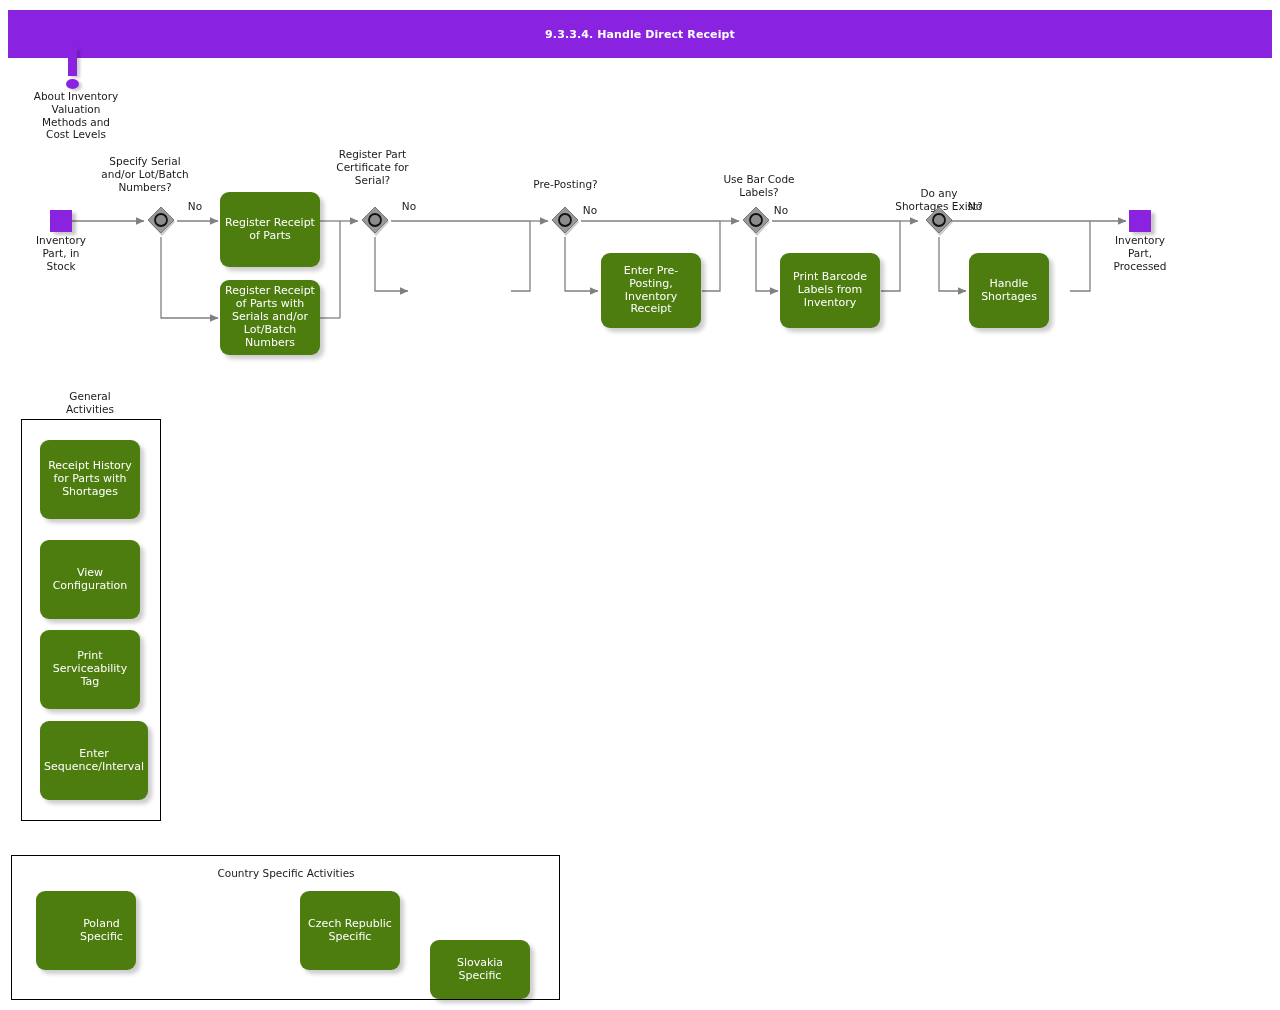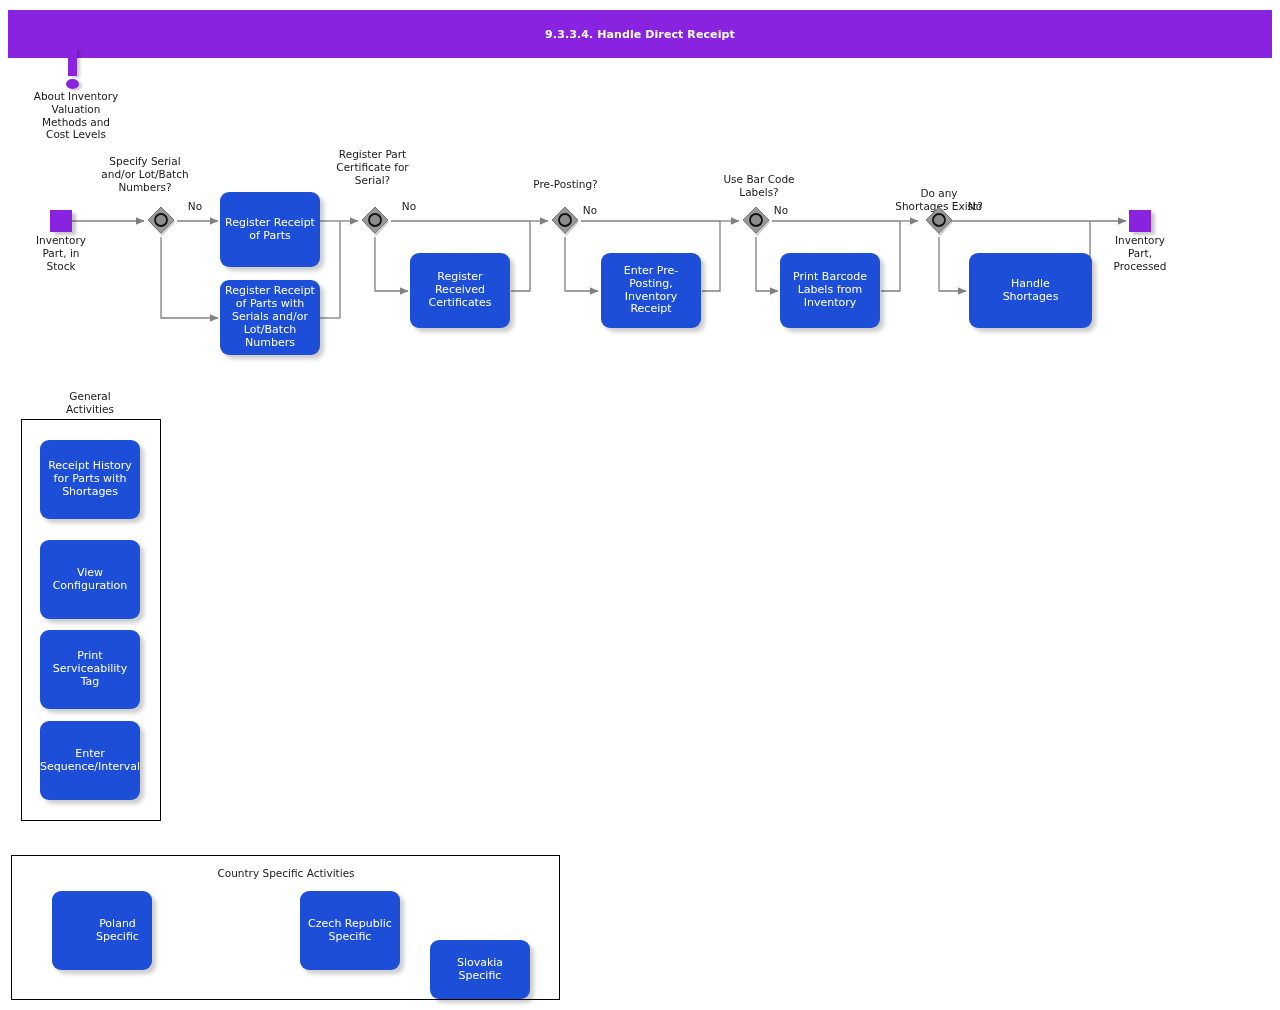--- a/index.html
+++ b/index.html
@@ -38,21 +38,21 @@
     width: 1280px; height: 1010px;
     pointer-events: none;
   }
 
   
   .node {
     position: absolute;
   }
 
   .task {
-    background: #1d4ed8;
+    background: #4d7c0f;
     border-radius: 9px;
     color: #ffffff;
     font-size: 11px;
     line-height: 1.18;
     text-align: center;
     display: flex;
     align-items: center;
     justify-content: center;
     padding: 2px 1px;
     box-shadow: 4px 4px 4px rgba(0,0,0,.20);
@@ -224,25 +224,20 @@
   <div class="caption" style="left:315px; top:148px; width:115px;">Register Part
 Certificate for
 Serial?</div>
   <svg class="gateway" style="left:360px; top:206px;" viewBox="0 0 30 30">
     <polygon points="16,2 29,16 16,30 3,16" fill="#8c8c8c" opacity=".45"></polygon>
     <polygon points="15,1 28,14 15,27 2,14" fill="#999999" stroke="#777777" stroke-width="1"></polygon>
     <circle cx="15" cy="14" r="6" fill="#8c8c8c" stroke="#111111" stroke-width="1.8"></circle>
   </svg>
   <div class="edge-label" style="left:394px; top:200px; width:30px;">No</div>
 
-  <div class="node task" style="left:410px; top:253px; width:100px; height:75px;">
-    <span class="task-inner">Register
-Received
-Certificates</span>
-  </div>
 
   <div class="caption" style="left:508px; top:178px; width:115px;">Pre-Posting?</div>
   <svg class="gateway" style="left:550px; top:206px;" viewBox="0 0 30 30">
     <polygon points="16,2 29,16 16,30 3,16" fill="#8c8c8c" opacity=".45"></polygon>
     <polygon points="15,1 28,14 15,27 2,14" fill="#999999" stroke="#777777" stroke-width="1"></polygon>
     <circle cx="15" cy="14" r="6" fill="#8c8c8c" stroke="#111111" stroke-width="1.8"></circle>
   </svg>
   <div class="edge-label" style="left:575px; top:204px; width:30px;">No</div>
 
   <div class="node task" style="left:601px; top:253px; width:100px; height:75px;">
@@ -269,21 +264,21 @@
 
   <div class="caption" style="left:880px; top:187px; width:118px;">Do any
 Shortages Exist?</div>
   <svg class="gateway" style="left:924px; top:206px;" viewBox="0 0 30 30">
     <polygon points="16,2 29,16 16,30 3,16" fill="#8c8c8c" opacity=".45"></polygon>
     <polygon points="15,1 28,14 15,27 2,14" fill="#999999" stroke="#777777" stroke-width="1"></polygon>
     <circle cx="15" cy="14" r="6" fill="#8c8c8c" stroke="#111111" stroke-width="1.8"></circle>
   </svg>
   <div class="edge-label" style="left:960px; top:200px; width:30px;">No</div>
 
-  <div class="node task" style="left:969px; top:253px; width:123px; height:75px;">
+  <div class="node task" style="left:969px; top:253px; width:80px; height:75px;">
     <span class="task-inner">Handle
 Shortages</span>
   </div>
 
   <div class="group-title" style="left:30px; top:390px; width:120px;">General
 Activities</div>
   <div class="group-frame" style="left:21px; top:419px; width:140px; height:402px;"></div>
 
   <div class="node task" style="left:40px; top:440px; width:100px; height:79px;">
     <span class="task-inner">Receipt History
@@ -292,29 +287,29 @@
   </div>
   <div class="node task" style="left:40px; top:540px; width:100px; height:79px;">
     <span class="task-inner">View
 Configuration</span>
   </div>
   <div class="node task" style="left:40px; top:630px; width:100px; height:79px;">
     <span class="task-inner">Print
 Serviceability
 Tag</span>
   </div>
-  <div class="node task" style="left:40px; top:721px; width:100px; height:79px; overflow:visible;">
+  <div class="node task" style="left:40px; top:721px; width:108px; height:79px; overflow:visible;">
     <span class="task-inner" style="white-space:pre; width:auto;">Enter
 Sequence/Interval</span>
   </div>
 
   <div class="group-frame" style="left:11px; top:855px; width:549px; height:145px;"></div>
   <div class="group-title" style="left:161px; top:867px; width:250px;">Country Specific Activities</div>
 
-  <div class="node task" style="left:52px; top:891px; width:100px; height:79px;padding-left:32px;">
+  <div class="node task" style="left:36px; top:891px; width:100px; height:79px;padding-left:32px;">
     <span class="task-inner">Poland Specific</span>
   </div>
   <div class="node task" style="left:300px; top:891px; width:100px; height:79px;">
     <span class="task-inner">Czech Republic
 Specific</span>
   </div>
   <div class="node task" style="left:430px; top:940px; width:100px; height:59px;">
     <span class="task-inner">Slovakia
 Specific</span>
   </div>

